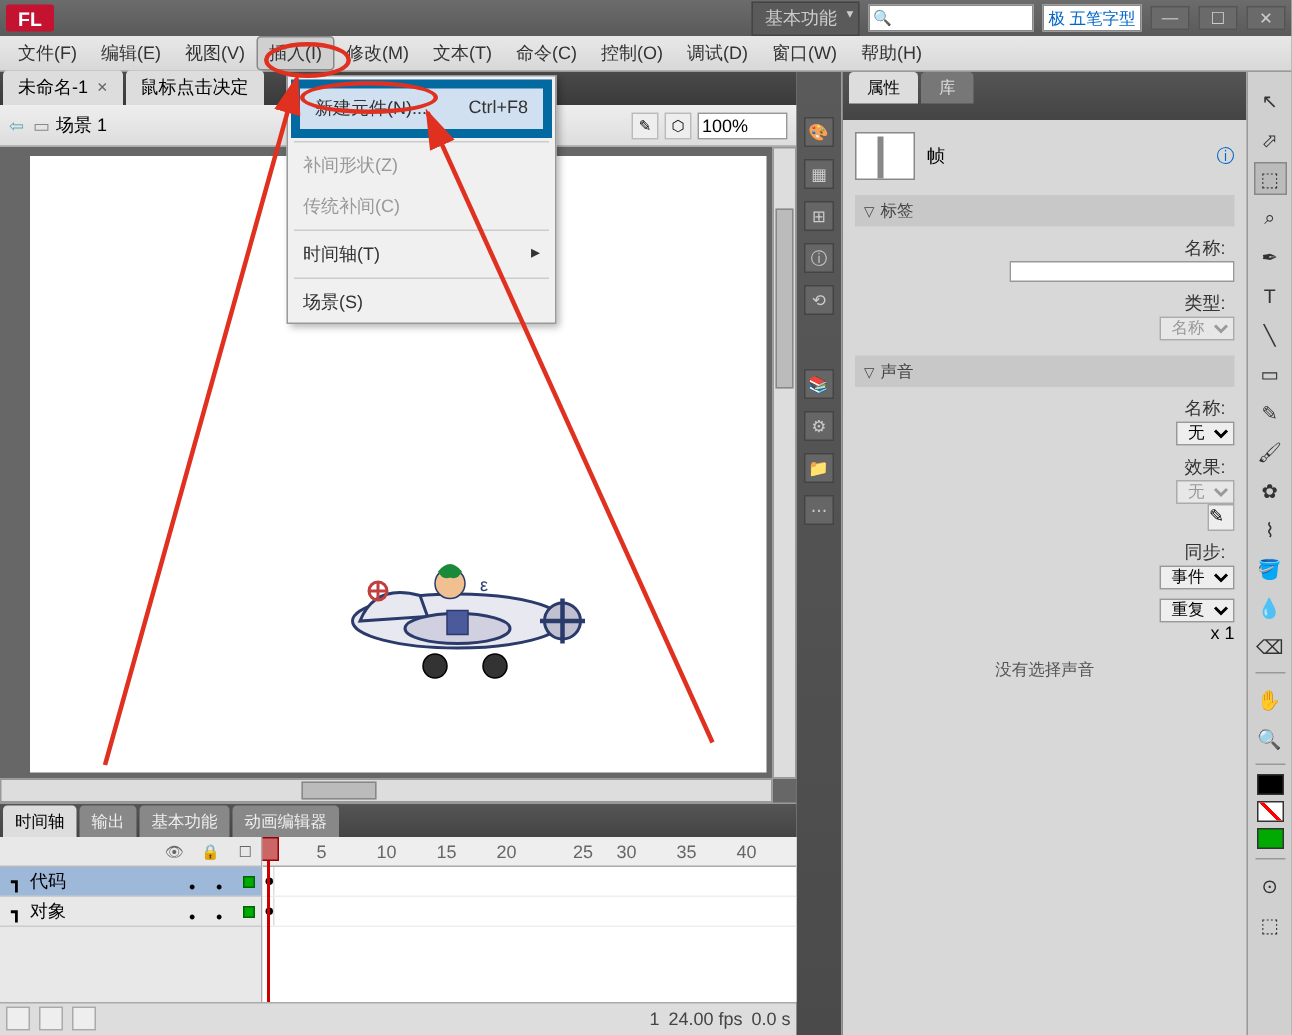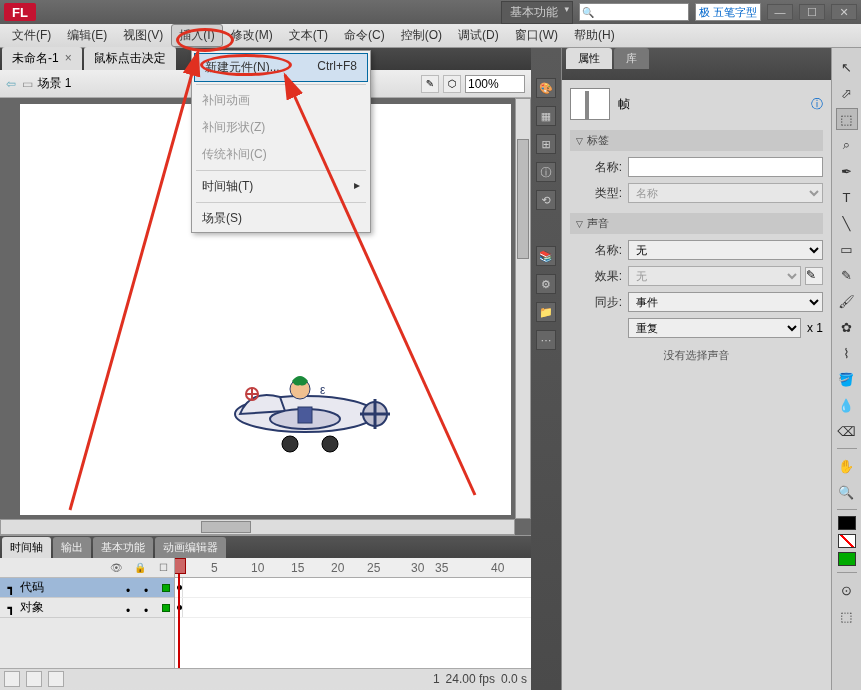--- a/index.html
+++ b/index.html
@@ -67,34 +67,34 @@
 .rp-tabs{height:32px;background:linear-gradient(#555,#444);display:flex;align-items:flex-start;padding-left:4px;}
 .rp-tab{background:#ddd;padding:3px 12px;border-radius:3px 3px 0 0;margin-right:2px;font-size:11px;}
 .rp-tab.inactive{background:#777;color:#ddd;}
 .rp-body{flex:1;background:#d8d8d8;padding:8px;overflow:auto;}
 .frame-header{display:flex;align-items:center;gap:8px;margin-bottom:10px;}
 .frame-thumb{width:40px;height:32px;border:1px solid #888;background:#fff;position:relative;}
 .frame-thumb:before{content:"";position:absolute;left:14px;top:2px;width:4px;height:28px;background:#888;}
 .section{margin-bottom:10px;}
 .sec-head{background:#c8c8c8;padding:3px 6px;font-size:11px;color:#444;display:flex;align-items:center;}
 .sec-head:before{content:"▽";margin-right:4px;font-size:9px;}
-.formrow{display:flex;align-items:center;margin:6px 0;padding-left:10px;}
+.formrow{display:flex;align-items:flex-end;margin:6px 0;padding-left:10px;flex-direction:column;}
 .formrow label{width:42px;text-align:right;margin-right:6px;color:#333;}
 .formrow input,.formrow select{flex:1;height:20px;border:1px solid #999;background:#fff;padding:0 3px;font-size:11px;}
 .formrow select{background:#eee;}
 .formrow .swap{width:18px;height:18px;margin-left:4px;border:1px solid #aaa;background:#eee;}
 .nosound{text-align:center;color:#555;margin-top:10px;font-size:11px;}
 .toolstrip{width:30px;background:#d0d0d0;border-left:1px solid #999;display:flex;flex-direction:column;align-items:center;padding-top:8px;gap:4px;}
 .toolstrip .tool{width:22px;height:22px;display:flex;align-items:center;justify-content:center;font-size:13px;color:#333;border:1px solid transparent;}
 .toolstrip .tool.sel{background:#bbb;border-color:#888;}
 .toolstrip .sep{width:20px;height:1px;background:#999;margin:2px 0;}
 .colorbox{width:18px;height:14px;border:1px solid #333;}
 .dropdown{position:absolute;left:191px;top:50px;width:180px;background:#f0f0f0;border:1px solid #999;box-shadow:2px 2px 5px rgba(0,0,0,.3);z-index:100;}
 .dd-item{padding:5px 10px;display:flex;justify-content:space-between;color:#333;}
-.dd-item.hl{background:#d0e0f0;border:1px solid #0369a1;margin:2px;}
+.dd-item.hl{background:#d0e0f0;border:6px solid #0369a1;margin:2px;}
 .dd-item.dis{color:#999;}
 .dd-sep{height:1px;background:#ccc;margin:2px 4px;}
 .annot{position:absolute;pointer-events:none;z-index:200;}
 .circle1{left:176px;top:28px;width:58px;height:24px;border:3px solid #e03020;border-radius:50%;}
 .circle2{left:200px;top:54px;width:92px;height:22px;border:3px solid #e03020;border-radius:50%;}
 svg.arrows{position:absolute;left:0;top:0;width:510px;height:530px;z-index:150;pointer-events:none;}
 </style>
 </head>
 <body>
 
@@ -202,23 +202,23 @@
                 </div>
             </div>
           </div>
           <div class="frames">
             <div class="ruler">
               <span style="left:2px">1</span>
                 <span style="left:36px">5</span>
                 <span style="left:76px">10</span>
                 <span style="left:116px">15</span>
                 <span style="left:156px">20</span>
-                <span style="left:192px">25</span>
+                <span style="left:207px">25</span>
                 <span style="left:236px">30</span>
-                <span style="left:260px">35</span>
+                <span style="left:276px">35</span>
                 <span style="left:316px">40</span>
             </div>
             <div class="frame-row">
                 <div class="frame-cell kf"></div>
               </div>
             <div class="frame-row">
                 <div class="frame-cell kf"></div>
               </div>
             <div class="playhead"></div>
           </div>
@@ -325,21 +325,20 @@
     </div>
   </div>
 </div>
 
 <div class="dropdown">
   <div class="dd-item hl">
       <span>新建元件(N)...</span>
       <span>Ctrl+F8</span>
     </div>
   <div class="dd-sep"></div>
-  <div class="dd-item dis">补间动画</div>
   <div class="dd-item dis">补间形状(Z)</div>
   <div class="dd-item dis">传统补间(C)</div>
   <div class="dd-sep"></div>
   <div class="dd-item">
       <span>时间轴(T)</span>
       <span>▸</span>
     </div>
   <div class="dd-sep"></div>
   <div class="dd-item">场景(S)</div>
 </div>

